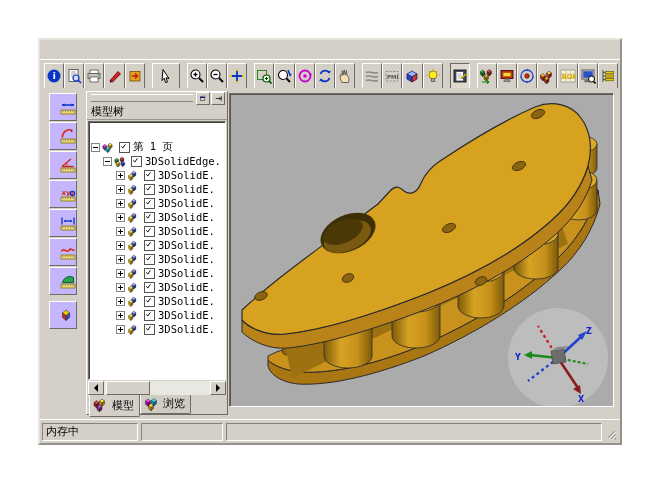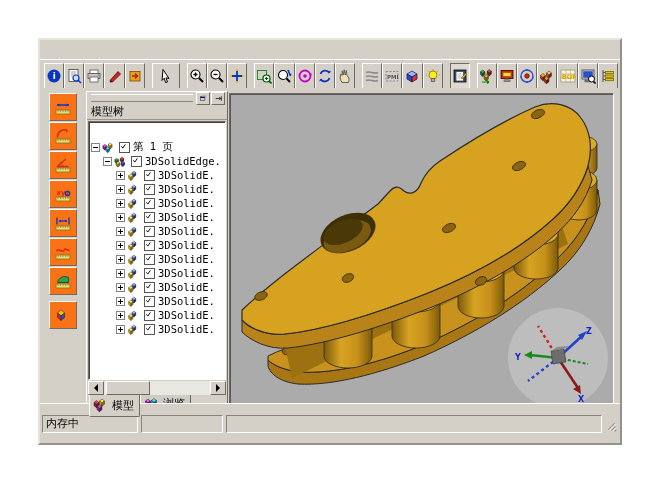--- a/index.html
+++ b/index.html
@@ -15,22 +15,22 @@
   .tbtn{width:23px;height:24px;display:flex;align-items:center;justify-content:center;
     background:#D4D0C8;border:1px solid;border-color:#fff #6f6b63 #6f6b63 #fff;margin-right:0px;}
   .tbtn.wide{width:33px;}
   .tbtn.gs{margin-left:7px;}
   .tbtn.pressed{border-color:#6f6b63 #fff #fff #6f6b63;background:#dedacf;}
   .tbtn svg{display:block;}
   
   .main{position:absolute;left:0;top:48px;right:0;bottom:24px;background:#D4D0C8;}
   .dock-left{position:absolute;left:0;top:3px;width:45px;bottom:0;display:flex;flex-direction:column;
     align-items:center;gap:1px;padding-top:2px;}
-  .sbtn{width:26px;height:26px;display:flex;align-items:center;justify-content:center;
-    background:#f97316;border:1px solid;border-color:#fff #6f6b63 #6f6b63 #fff;}
+  .sbtn{width:26px;height:26px;display:flex;align-items:center;justify-content:flex-end;
+    background:#c4b5fd;border:1px solid;border-color:#fff #6f6b63 #6f6b63 #fff;}
   .sbtn.gap{margin-top:5px;}
   
   .tree-panel{position:absolute;left:46px;top:3px;width:140px;bottom:4px;background:#D4D0C8;
     border:1px solid;border-color:#fff #6f6b63 #6f6b63 #fff;display:flex;flex-direction:column;}
   .panel-grab-row{height:12px;display:flex;align-items:center;padding:0 2px;}
   .grab-lines{flex:1;height:6px;border-top:1px solid #fff;border-bottom:1px solid #8a867e;margin:0 2px;}
   .mini-btn{width:12px;height:11px;margin-left:1px;background:#D4D0C8;border:1px solid;
     border-color:#fff #6f6b63 #6f6b63 #fff;display:flex;align-items:center;justify-content:center;}
   .panel-title{height:15px;line-height:15px;padding-left:4px;font-size:11px;border-bottom:1px solid #9a968e;}
   .tree-area{flex:1;background:#fff;border:1px solid;border-color:#6f6b63 #fff #fff #6f6b63;
@@ -63,21 +63,21 @@
   .tab.active{height:18px;z-index:2;border-color:#D4D0C8 #6f6b63 #6f6b63 #fff;background:#D4D0C8;}
   .tab.inactive{height:15px;margin-top:0;background:#cfccc4;}
   .tab svg{display:block;}
   
   .viewport{position:absolute;left:189px;top:5px;width:383px;height:312px;background:#ABABAB;
     border:1px solid;border-color:#6f6b63 #fff #fff #6f6b63;box-shadow:inset 1px 1px 0 #585858;}
   .viewport svg{display:block;}
   .right-strip{position:absolute;right:0;top:0;width:6px;bottom:0;background:#D4D0C8;}
   
   .statusbar{position:absolute;left:0;right:0;bottom:0;height:23px;background:#D4D0C8;
-    display:flex;align-items:center;padding:8px 2px;gap:3px;border-top:1px solid #fff;}
+    display:flex;align-items:center;padding:0 2px;gap:3px;border-top:1px solid #fff;}
   .spanel{height:16px;line-height:16px;background:#D4D0C8;border:1px solid;
     border-color:#87837b #fff #fff #87837b;padding:0 3px;font-size:11px;
     font-family:"DejaVu Sans Mono","Liberation Mono",monospace;overflow:hidden;}
   .sp1{width:88px;}.sp2{width:74px;}.sp3{width:84px;}.sp4{flex:1;}
   .grip{width:13px;height:13px;align-self:flex-end;margin-bottom:2px;}
 </style>
 </head>
 <body>
 
 <div class="window">

